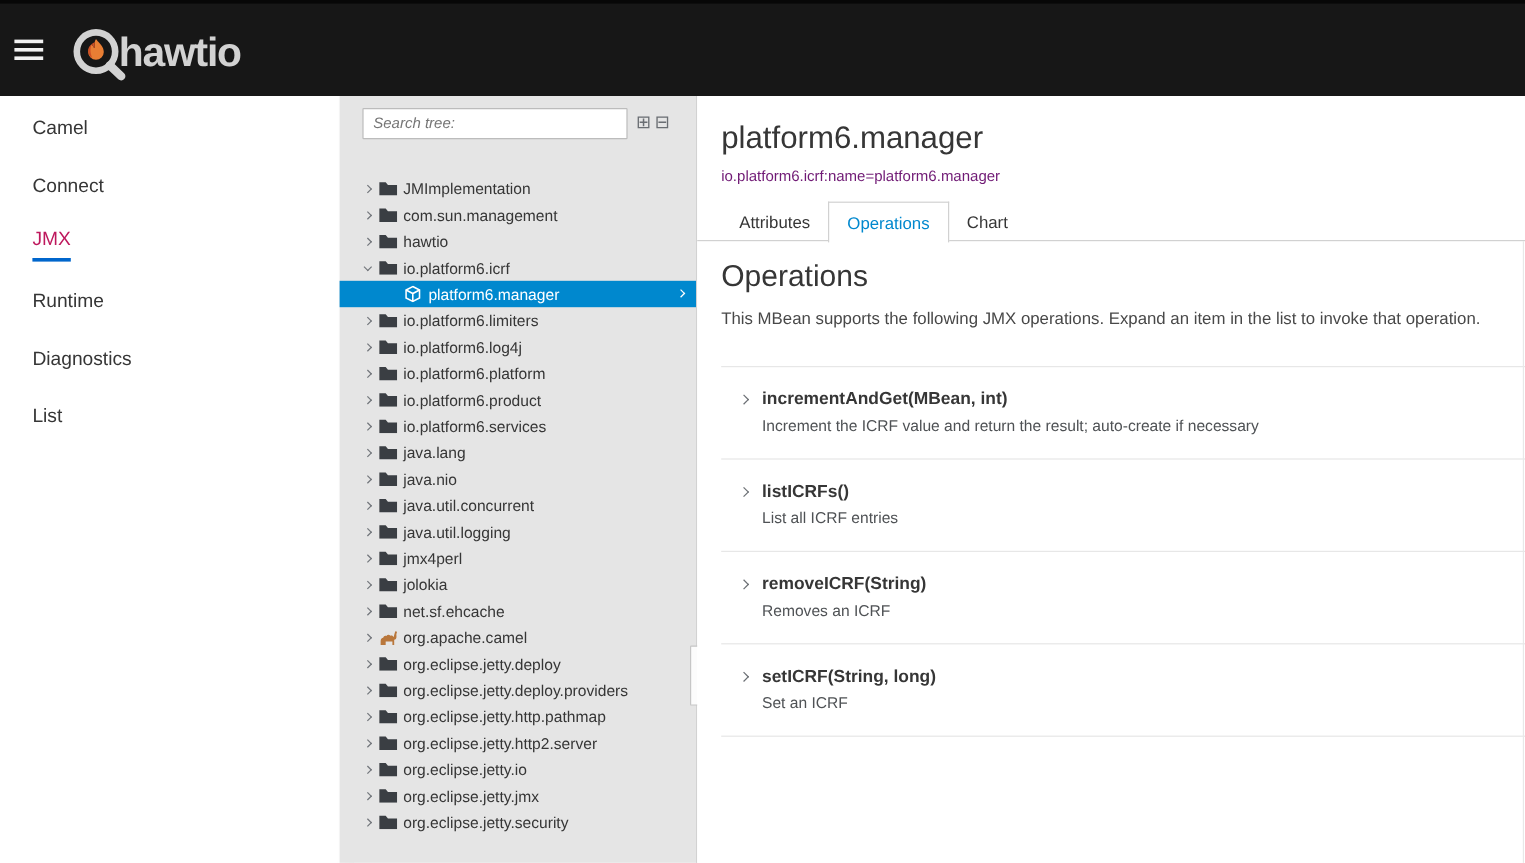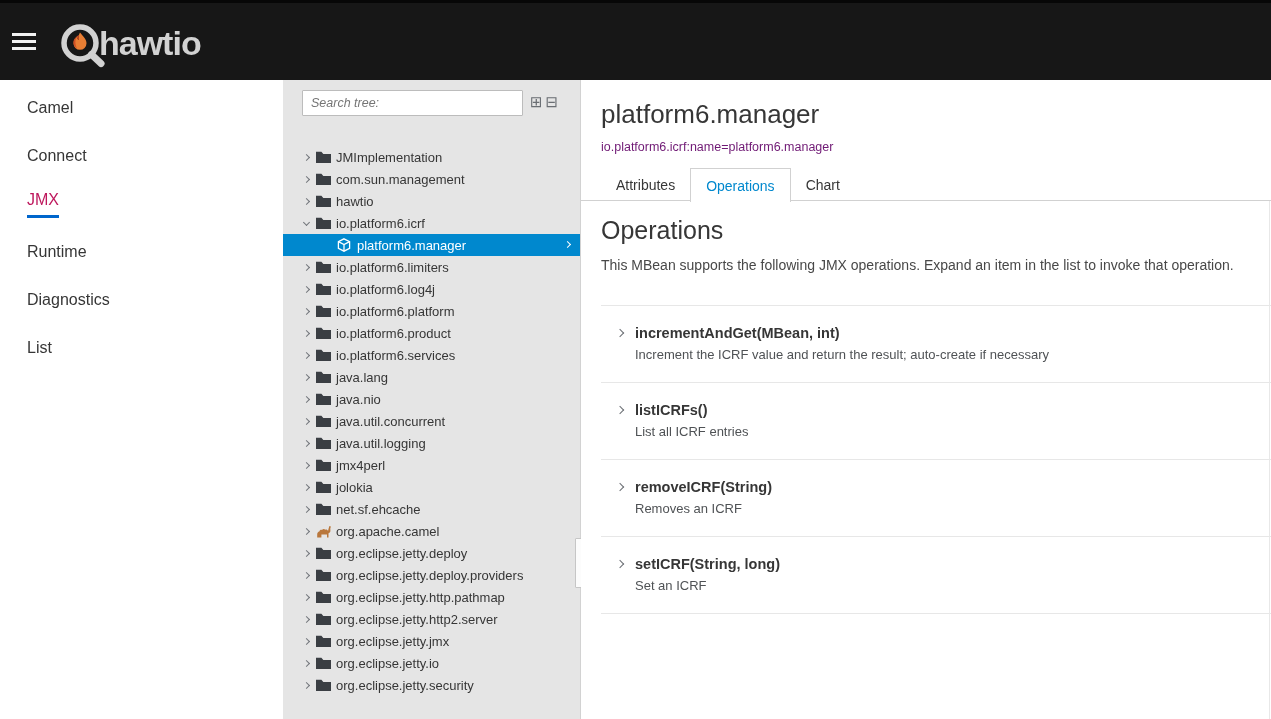--- a/index.html
+++ b/index.html
@@ -365,32 +365,32 @@
       </div>
       <div class="tree-row">
         <span class="tchev-box">
           <span class="tchev"></span>
         </span>
         <span class="ticon">
           <svg width="15" height="12" viewBox="0 0 15 12">
             <path d="M0 0.8 h5.4 l1.9 2.3 H15 V12 H0 Z" fill="#3a3e43"></path>
           </svg>
         </span>
+        <span>org.eclipse.jetty.io</span>
+      </div>
+      <div class="tree-row">
+        <span class="tchev-box">
+          <span class="tchev"></span>
+        </span>
+        <span class="ticon">
+          <svg width="15" height="12" viewBox="0 0 15 12">
+            <path d="M0 0.8 h5.4 l1.9 2.3 H15 V12 H0 Z" fill="#3a3e43"></path>
+          </svg>
+        </span>
         <span>org.eclipse.jetty.jmx</span>
-      </div>
-      <div class="tree-row">
-        <span class="tchev-box">
-          <span class="tchev"></span>
-        </span>
-        <span class="ticon">
-          <svg width="15" height="12" viewBox="0 0 15 12">
-            <path d="M0 0.8 h5.4 l1.9 2.3 H15 V12 H0 Z" fill="#3a3e43"></path>
-          </svg>
-        </span>
-        <span>org.eclipse.jetty.io</span>
       </div>
       <div class="tree-row">
         <span class="tchev-box">
           <span class="tchev"></span>
         </span>
         <span class="ticon">
           <svg width="15" height="12" viewBox="0 0 15 12">
             <path d="M0 0.8 h5.4 l1.9 2.3 H15 V12 H0 Z" fill="#3a3e43"></path>
           </svg>
         </span>

